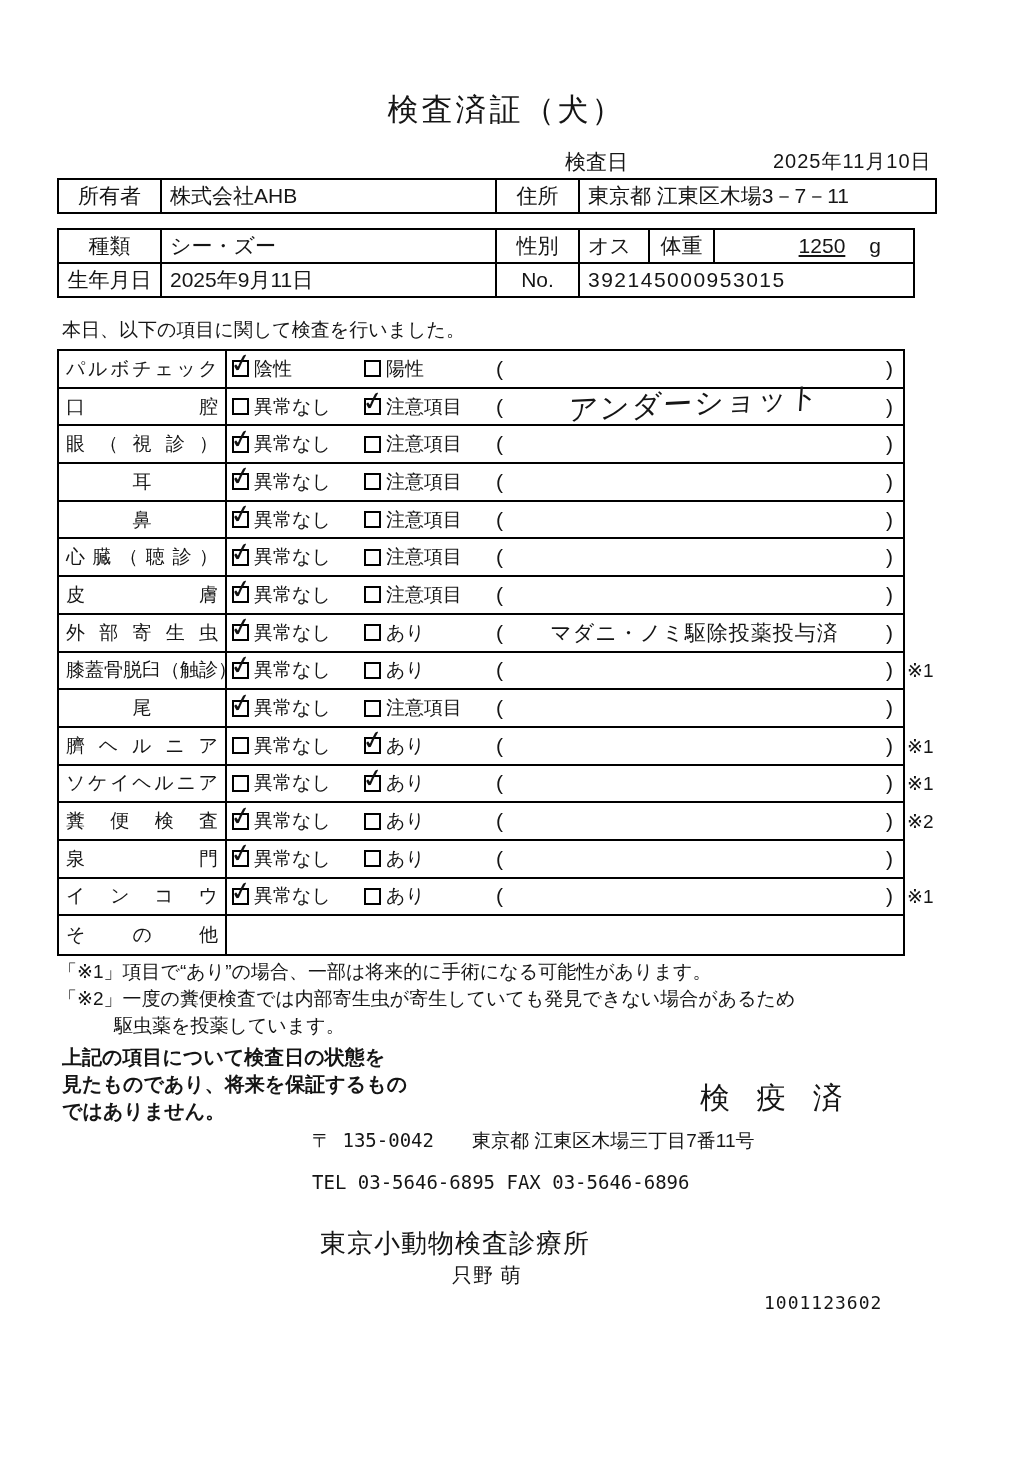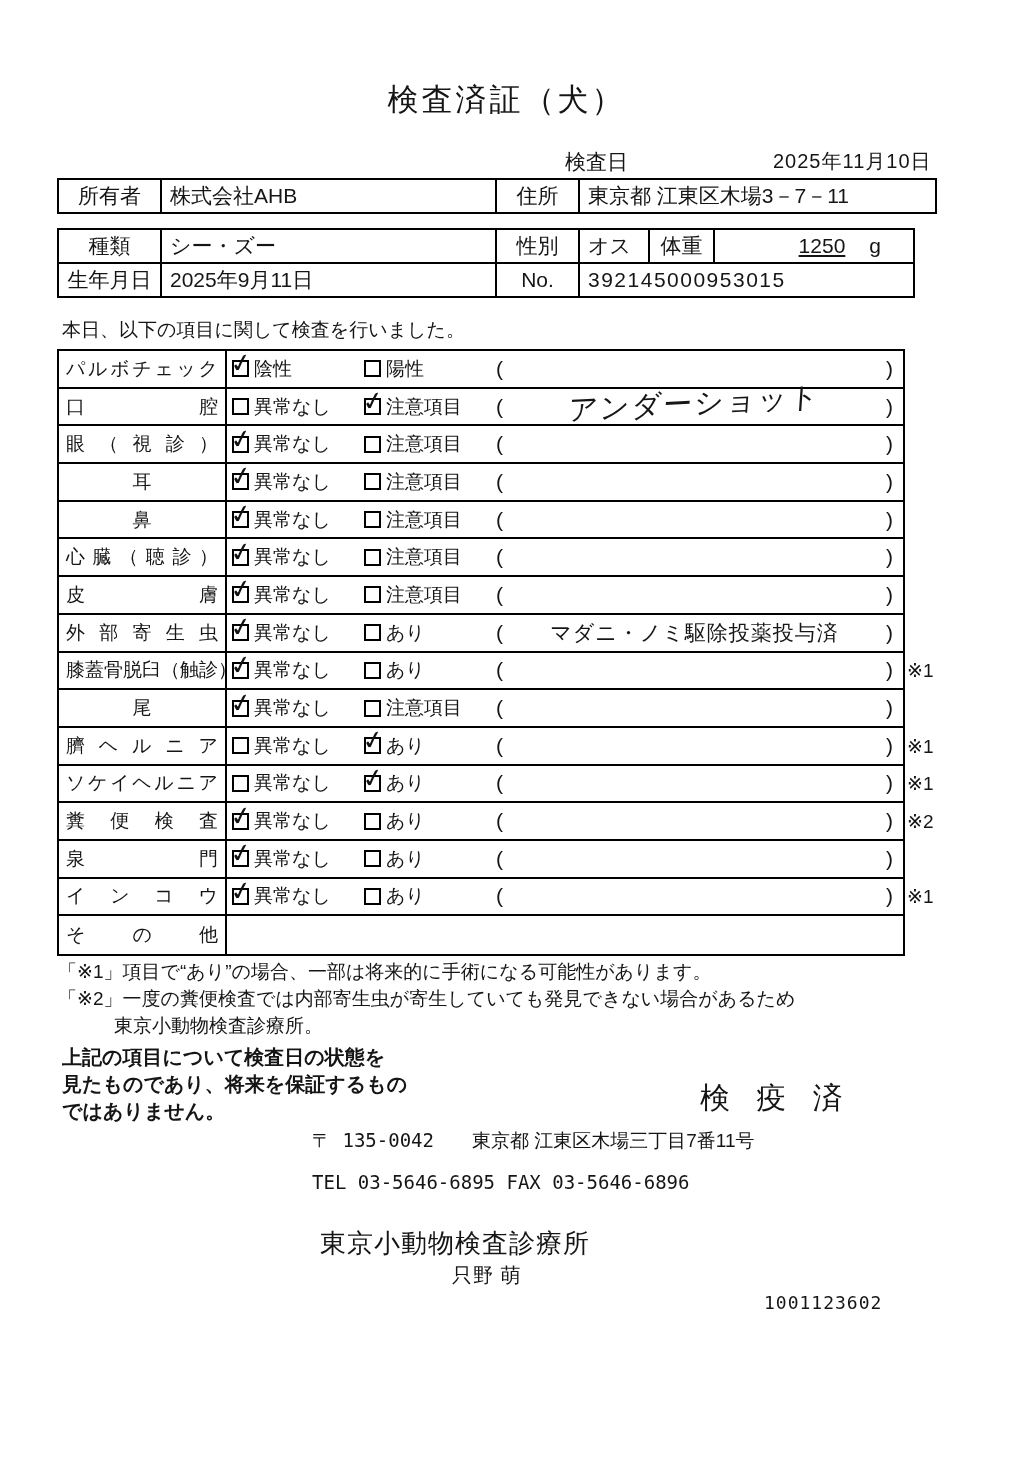--- a/index.html
+++ b/index.html
@@ -6,21 +6,21 @@
   .page{
     position:relative;
     width:1013px;height:1468px;
     background:#ffffff;
     font-family:"Liberation Sans","DejaVu Sans",sans-serif;
     color:#151515;
     overflow:hidden;
   }
   .abs{position:absolute;}
   .title{
-    top:79px;left:0;width:100%;
+    top:89px;left:0;width:100%;
     text-align:center;font-size:31px;font-weight:500;letter-spacing:3px;
   }
   .date-label{top:148px;left:565px;font-size:21px;}
   .date-value{top:148px;left:773px;font-size:20px;letter-spacing:1px;}
 
   table.info{border-collapse:collapse;position:absolute;table-layout:fixed;}
   table.info td{
     border:2px solid #000;height:34px;font-size:21px;
     padding:0 8px;white-space:nowrap;overflow:hidden;box-sizing:border-box;
   }
@@ -522,21 +522,21 @@
           <span class="pc"></span>
         </span>
         <span class="mark"></span>
       </div>
     </div>
     </div>
 
   <div class="abs footnotes">
     <div>「※1」項目で“あり”の場合、一部は将来的に手術になる可能性があります。</div>
     <div>「※2」一度の糞便検査では内部寄生虫が寄生していても発見できない場合があるため</div>
-    <div class="fn-indent">東京小動物検査診療所。</div>
+    <div class="fn-indent">駆虫薬を投薬しています。</div>
   </div>
 
   <div class="abs disclaimer">
     <div>上記の項目について検査日の状態を</div>
     <div>見たものであり、将来を保証するもの</div>
     <div>ではありません。</div>
   </div>
 
   <div class="abs stamp">検 疫 済</div>
 

